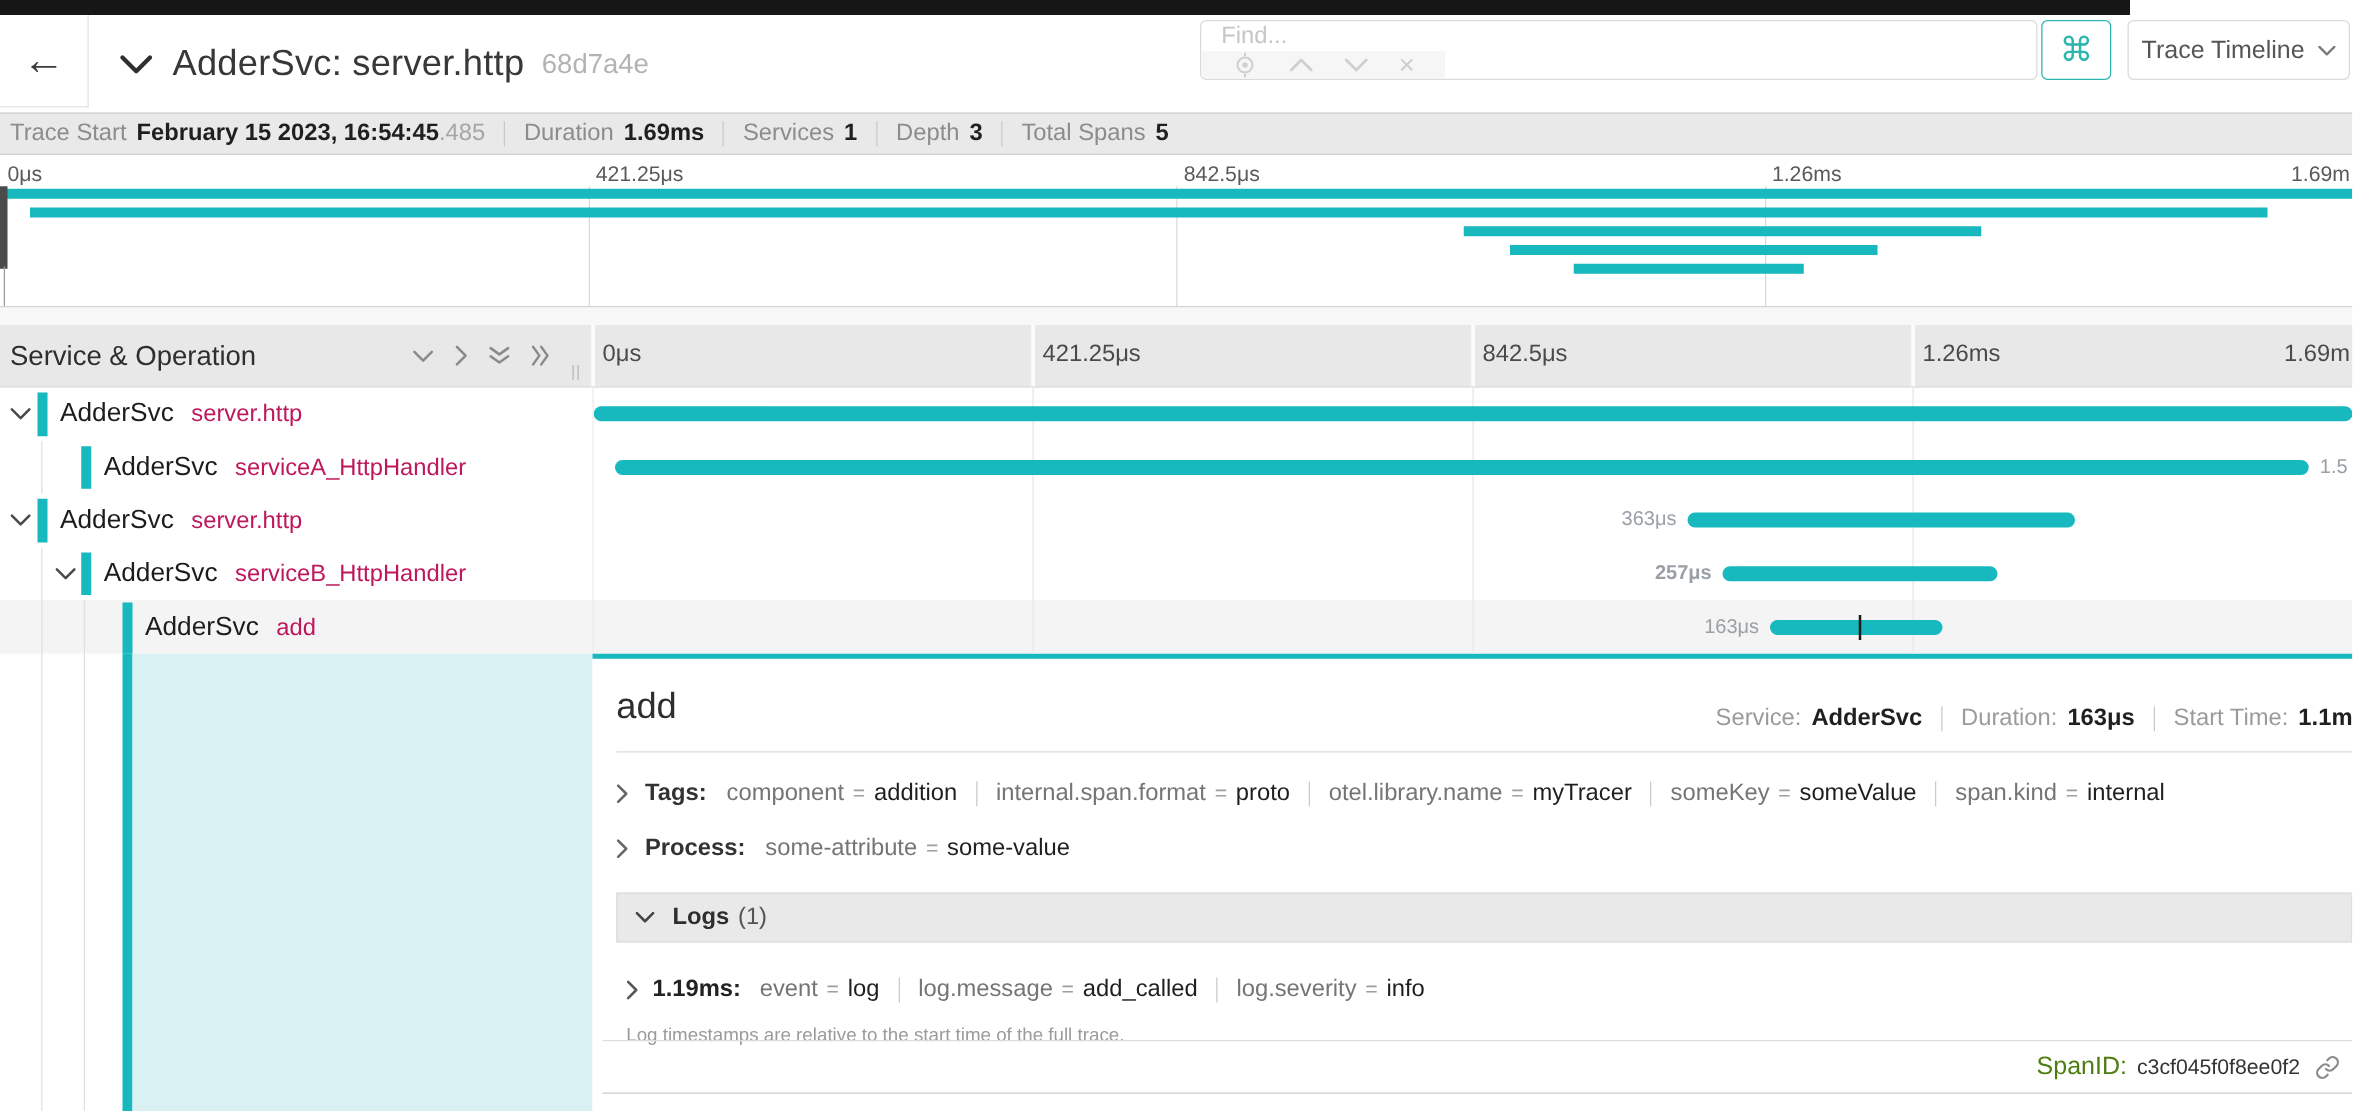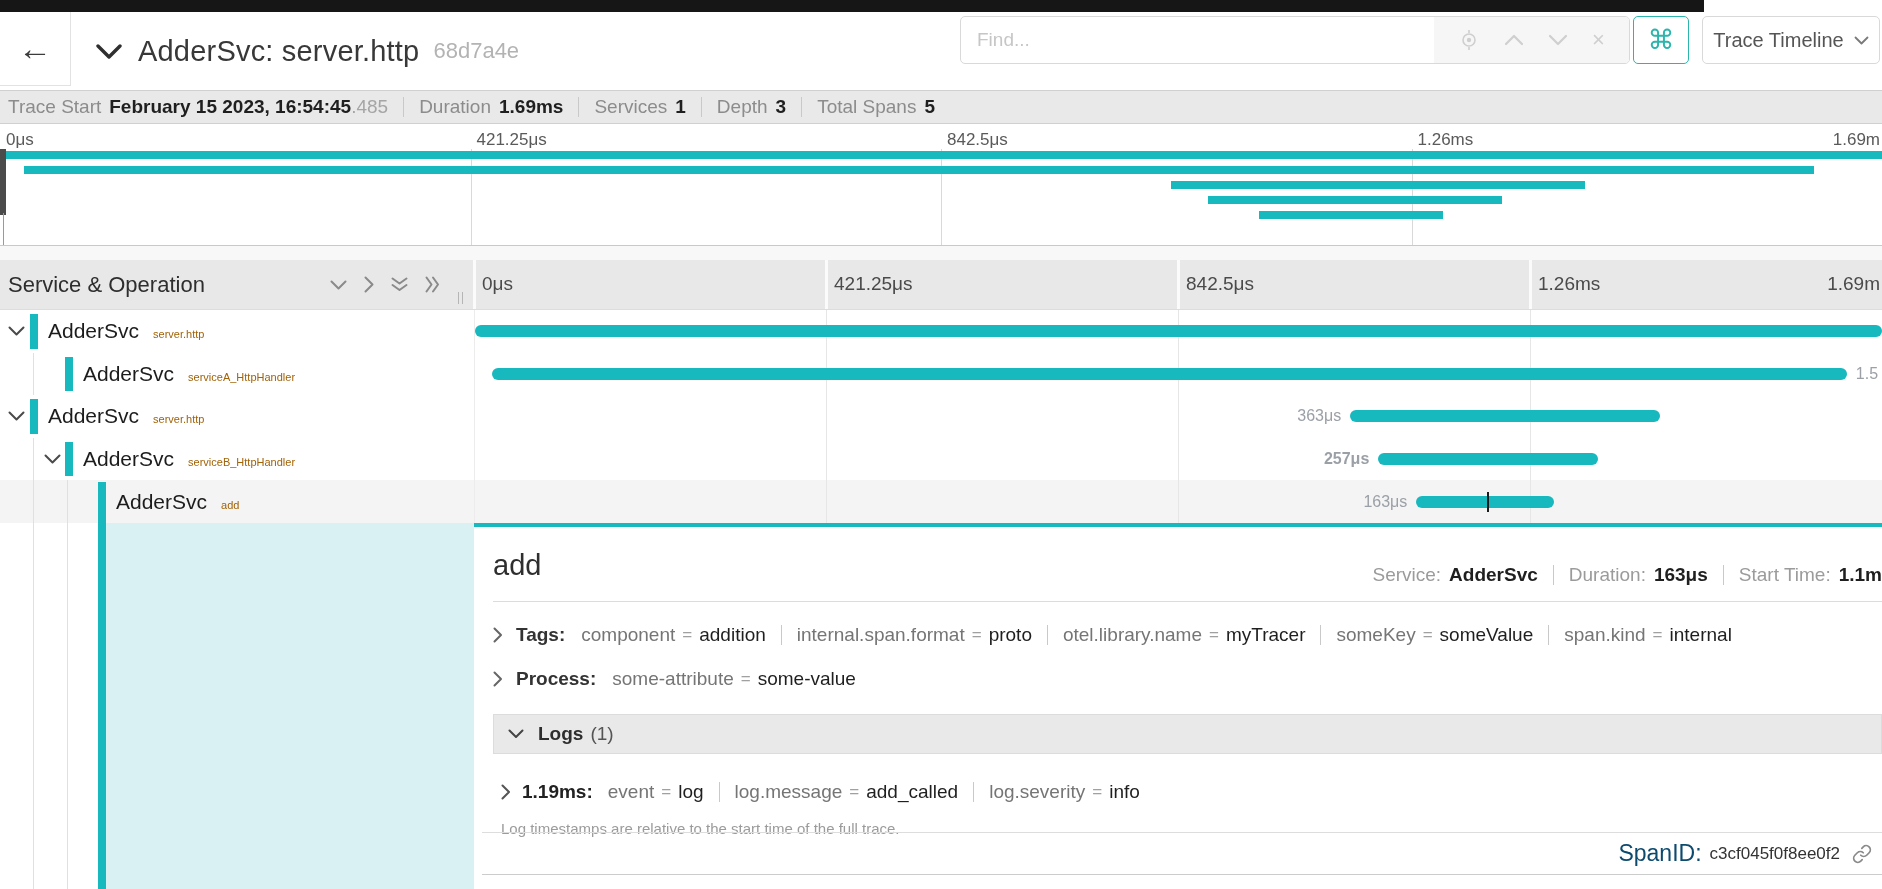--- a/index.html
+++ b/index.html
@@ -11,21 +11,21 @@
   .topbar { position:absolute; top:0; left:0; width:1704px; height:12px; background:#161616; }
 
   
   .header { position:absolute; top:12px; left:0; right:0; height:78px; background:#fff; }
   .back-btn { position:absolute; left:0; top:0; width:71px; height:74px; border-right:1px solid #e2e2e2; border-bottom:1px solid #e2e2e2; display:flex; align-items:center; justify-content:center; font-size:34px; color:#3c3c3c; cursor:pointer; }
   .title-group { position:absolute; left:96px; top:0; height:78px; display:flex; align-items:center; }
   .title-chevron { margin-right:16px; display:flex; cursor:pointer; }
   .page-title { font-size:29px; color:#383838; font-weight:500; letter-spacing:0.2px; }
   .trace-id { font-size:22px; color:#b3b3b3; margin-left:14px; font-weight:400; }
 
-  .find-wrap { position:absolute; left:960px; top:4px; width:670px; height:48px; border:1px solid #d9d9d9; border-radius:5px; background:#fff; display:flex; overflow:hidden; }
+  .find-wrap { position:absolute; left:960px; top:4px; width:670px; height:48px; border:1px solid #d9d9d9; border-radius:5px; background:#fff; display:flex; overflow:hidden;flex-direction:column; }
   .find-input { flex:1; border:none; outline:none; font-size:19px; padding:0 16px; color:#444; font-family:"Liberation Sans",sans-serif; background:transparent; }
   .find-input::placeholder { color:#c6c6c6; }
   .find-controls { width:195px; background:#f6f6f6; display:flex; align-items:center; justify-content:space-evenly; }
   .find-controls .fc { display:flex; align-items:center; justify-content:center; cursor:pointer; color:#cfcfcf; font-size:22px; line-height:1; }
   .cmd-btn { position:absolute; left:1633px; top:4px; width:56px; height:48px; border:1px solid #2cb5ad; border-radius:5px; color:#2cb5ad; font-size:27px; display:flex; align-items:center; justify-content:center; background:#fff; cursor:pointer; }
   .view-btn { position:absolute; left:1702px; top:4px; width:178px; height:48px; border:1px solid #d9d9d9; border-radius:5px; display:flex; align-items:center; justify-content:center; gap:10px; font-size:20px; color:#555; background:#fff; cursor:pointer; }
 
   
   .summary { position:absolute; top:90px; left:0; right:0; height:34px; background:#e9e9e9; border-top:1px solid #d0d0d0; border-bottom:1px solid #d0d0d0; display:flex; align-items:center; padding-left:8px; font-size:19px; white-space:nowrap; }
   .summary .lbl { color:#8c8c8c; margin-right:8px; }
@@ -62,21 +62,21 @@
   .row { position:relative; height:42.6px; display:flex; cursor:pointer; }
   .row.selected { background:#f4f4f4; }
   .row-left { position:relative; width:474px; flex:0 0 auto; }
   .row-right { position:relative; flex:1; overflow:hidden; border-left:1px solid #ececec; }
   .guide { position:absolute; top:0; bottom:0; width:1px; background:#e0e0e0; }
   .row-chevron { position:absolute; top:50%; transform:translateY(-50%); display:flex; cursor:pointer; z-index:2; }
   .accent { position:absolute; top:4px; bottom:4px; width:8px; background:#17b8be; z-index:2; }
   .row.selected .accent { top:2px; bottom:0; }
   .row-labels { position:absolute; top:50%; transform:translateY(-50%); display:flex; align-items:baseline; white-space:nowrap; z-index:2; }
   .svc-name { font-size:21px; color:#1c1c1c; font-weight:500; }
-  .op-name { font-size:11px; color:#a16207; margin-left:14px; }
+  .op-name { font-size:19px; color:#be185d; margin-left:14px; }
   .span-bar { position:absolute; top:50%; transform:translateY(-50%); height:12px; border-radius:6px; background:#17b8be; z-index:2; }
   .dur-before { position:absolute; top:50%; transform:translateY(-50%); text-align:right; padding-right:9px; font-size:16px; color:#9aa0a6; z-index:2; white-space:nowrap; }
   .dur-after { position:absolute; top:50%; transform:translateY(-50%); padding-left:9px; font-size:16px; color:#9aa0a6; z-index:2; white-space:nowrap; }
   .log-marker { position:absolute; top:50%; transform:translateY(-50%); width:2px; height:20px; background:#1a1a1a; z-index:3; }
 
   
   .detail-left { position:absolute; top:523px; bottom:0; left:0; width:474px; background:#fff; }
   .detail-left .fill { position:absolute; left:106px; right:0; top:0; bottom:0; background:#d9f1f2; }
   .detail-left .bar { position:absolute; left:98px; width:8px; top:0; bottom:0; background:#17b8be; }
 
@@ -97,21 +97,21 @@
   .kv-val { font-size:19px; color:#1f1f1f; }
   .logs-bar { margin-top:24px; margin-right:0; height:40px; background:#e9e9e9; border:1px solid #dcdcdc; display:flex; align-items:center; padding:0 14px; cursor:pointer; }
   .logs-bar .chev { display:flex; margin-right:14px; }
   .logs-title { font-size:19px; font-weight:bold; color:#2e2e2e; margin-right:7px; }
   .logs-count { font-size:19px; color:#555; }
   .log-entry { display:flex; align-items:center; margin-top:27px; margin-left:8px; white-space:nowrap; }
   .log-entry .chev { display:flex; margin-right:11px; cursor:pointer; }
   .log-time { font-size:19px; font-weight:bold; color:#222; margin-right:15px; }
   .logs-note { margin-top:17px; margin-left:8px; font-size:15px; color:#9b9b9b; }
   .spanid-row { position:absolute; left:8px; right:0; bottom:14px; height:43px; border-top:1px solid #ddd; border-bottom:1px solid #ccc; display:flex; align-items:center; justify-content:flex-end; padding-right:10px; }
-  .spanid-lbl { font-size:23px; color:#0c4a6e; margin-right:8px; }
+  .spanid-lbl { font-size:20px; color:#4d7c0f; margin-right:8px; }
   .spanid-val { font-size:17px; color:#333; }
   .spanid-link { display:flex; margin-left:12px; cursor:pointer; }
   svg { display:block; }
 </style>
 </head>
 <body>
 
 <div id="app">
 
   <div class="topbar"></div>

